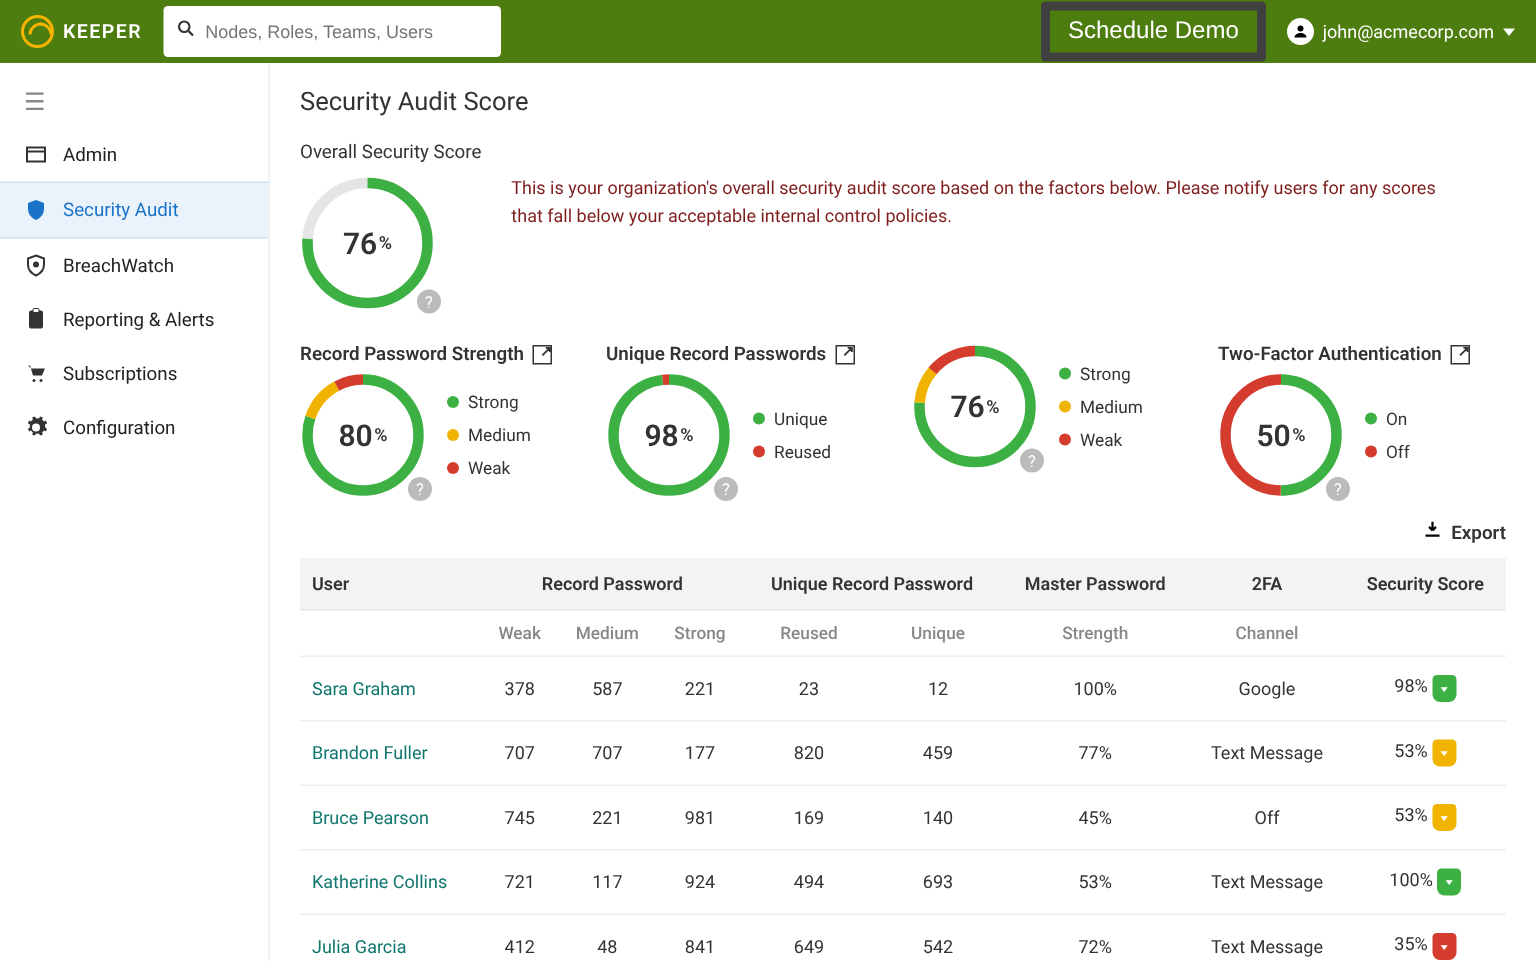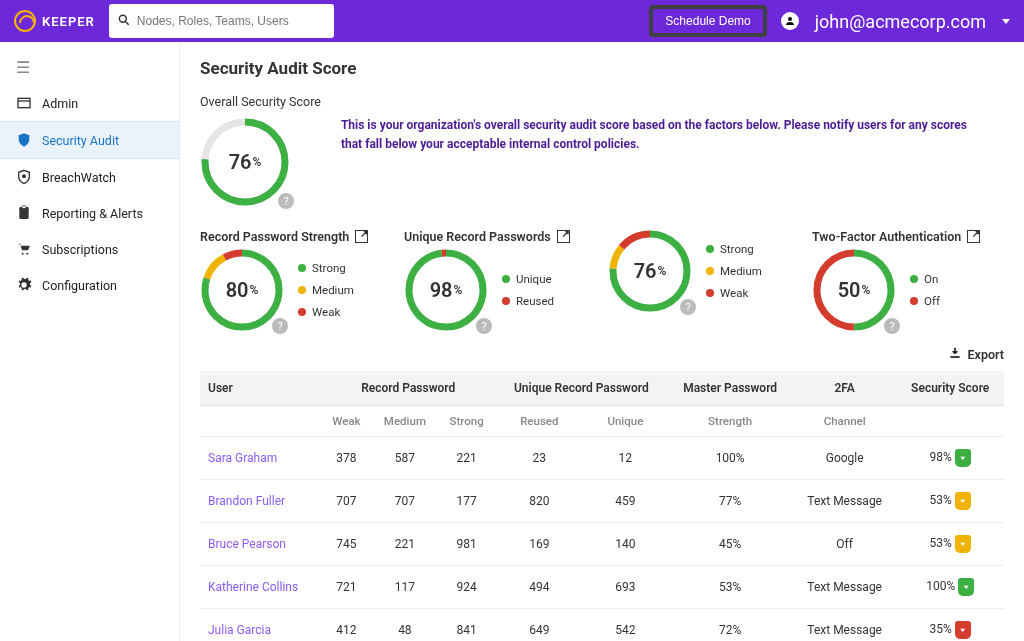--- a/index.html
+++ b/index.html
@@ -1,62 +1,62 @@
 <!DOCTYPE html>
 <html><head>
 <meta charset="utf-8">
 <style>
 * { box-sizing: border-box; margin: 0; padding: 0; }
 body { font-family: -apple-system, BlinkMacSystemFont, "Segoe UI", Roboto, Arial, sans-serif; font-size: 13px; color: #222; width: 1024px; height: 641px; overflow: hidden; background: #fff; }
-.topbar { background: #6d28d9; height: 42px; display: flex; align-items: center; padding: 0 14px; gap: 14px; }
+.topbar { background: #4d7c0f; height: 42px; display: flex; align-items: center; padding: 0 14px; gap: 14px; }
 .logo { display: flex; align-items: center; gap: 6px; color: #fff; font-weight: 600; letter-spacing: 1px; font-size: 13px; }
 .logo-circle { width: 22px; height: 22px; border: 2px solid #f6b400; border-radius: 50%; position: relative; }
 .logo-circle::before { content:""; position:absolute; left:3px; top:3px; width:12px; height:12px; border:2px solid #f6b400; border-radius:50%; border-right-color:transparent; border-bottom-color:transparent; transform:rotate(45deg);}
 .search { flex: 0 0 225px; background: #fff; border-radius: 3px; height: 34px; display: flex; align-items: center; padding: 0 8px; gap: 6px; }
 .search input { border: none; outline: none; font-size: 12px; width: 100%; }
 .spacer { flex: 1; }
-.demo-btn { background: transparent; border: 4px solid #404040; color: #fff; font-size: 12px; padding: 5px 12px; border-radius: 3px; cursor: pointer; }
-.account { display: flex; align-items: center; gap: 16px; color: #fff; font-size: 18px; cursor: pointer; justify-content: flex-end; }
+.demo-btn { background: transparent; border: 6px solid #404040; color: #fff; font-size: 16px; padding: 5px 12px; border-radius: 3px; cursor: pointer; }
+.account { display: flex; align-items: center; gap: 6px; color: #fff; font-size: 12px; cursor: pointer; justify-content: flex-end; }
 .account .avatar { width: 18px; height: 18px; background: #fff; border-radius: 50%; display: flex; align-items: center; justify-content: center; color: #000; font-size: 12px; }
 .caret-down { width: 0; height: 0; border-left: 4px solid transparent; border-right: 4px solid transparent; border-top: 5px solid #fff; }
 .layout { display: flex; height: 599px; }
 .sidebar { width: 180px; border-right: 1px solid #eee; padding-top: 8px; }
 .hamburger { padding: 8px 16px; color: #888; cursor: pointer; font-size: 16px; }
 .nav-item { display: flex; align-items: center; gap: 10px; padding: 10px 16px; font-size: 12.5px; cursor: pointer; color: #222; }
 .nav-item.active { background: #eaf3fb; color: #1a73c7; border-top: 1px solid #d0e3f2; border-bottom: 1px solid #d0e3f2; }
 .nav-item .icon { width: 16px; height: 16px; display: flex; align-items: center; justify-content: center; color: #333; }
 .nav-item.active .icon { color: #1a73c7; }
 .main { flex: 1; padding: 16px 20px 0 20px; overflow-y: auto; color: #333; }
-h1 { font-size: 17px; font-weight: 700; margin-bottom: 16px; }
+h1 { font-size: 17px; font-weight: 400; margin-bottom: 16px; }
 .overall { display: flex; align-items: flex-start; gap: 20px; margin-bottom: 22px; }
 .overall-left { }
 .subhead { font-size: 12.5px; font-weight: 400; margin-bottom: 8px; }
 .gauge-wrap { position: relative; width: 90px; height: 90px; }
 .gauge-wrap.small { width: 84px; height: 84px; }
 .gauge-num { position: absolute; inset: 0; display: flex; align-items: center; justify-content: center; font-size: 20px; font-weight: 600; }
 .gauge-num .pct { font-size: 12px; margin-left: 1px; }
 .helpdot { position: absolute; right: -4px; bottom: -2px; width: 16px; height: 16px; background: #bbb; color: #fff; border-radius: 50%; font-size: 11px; display: flex; align-items: center; justify-content: center; cursor: pointer; }
-.overall-desc { font-size: 12px; color: #4c1d95; line-height: 1.55; max-width: 640px; padding-top: 22px; font-weight: bold; }
+.overall-desc { font-size: 12px; color: #7f1d1d; line-height: 1.55; max-width: 640px; padding-top: 22px; }
 .cards { display: flex; gap: 12px; margin-bottom: 10px; }
 .card { flex: 1; }
 .card-head { display: flex; align-items: center; gap: 6px; font-size: 12.5px; font-weight: 600; margin-bottom: 4px; }
 .popout { width: 13px; height: 13px; border: 1.5px solid #333; position: relative; cursor: pointer; }
 .popout::after { content: "↗"; position: absolute; top: -3px; right: -1px; font-size: 10px; }
 .card-body { display: flex; align-items: center; gap: 14px; }
 .legend { display: flex; flex-direction: column; gap: 8px; font-size: 11.5px; }
 .legend-row { display: flex; align-items: center; gap: 6px; }
 .dot { width: 8px; height: 8px; border-radius: 50%; }
 .export { display: flex; justify-content: flex-end; align-items: center; gap: 6px; font-size: 12.5px; font-weight: 600; cursor: pointer; padding: 4px 0 8px; }
 table { width: 100%; border-collapse: collapse; font-size: 12px; }
 thead tr:first-child th { background: #f3f3f3; font-weight: 600; padding: 10px 8px; text-align: center; border-bottom: 1px solid #e5e5e5; }
 thead tr:first-child th:first-child { text-align: left; }
 thead tr:last-child th { color: #888; font-weight: 500; padding: 8px; text-align: center; font-size: 11.5px; border-bottom: 1px solid #eee; }
 tbody td { padding: 12px 8px; border-bottom: 1px solid #eee; text-align: center; }
 tbody td:first-child { text-align: left; }
-tbody td a { color: #8b5cf6; text-decoration: none; }
+tbody td a { color: #0f766e; text-decoration: none; }
 .badge { width: 16px; height: 18px; display: inline-flex; align-items: center; justify-content: center; color: #fff; font-size: 10px; border-radius: 3px 3px 5px 5px; position: relative; }
 .badge.green { background: #3cb043; }
 .badge.yellow { background: #f0b400; }
 .badge.red { background: #d43c2e; }
 .badge::before { content:"▼"; font-size:8px; color:#fff; transform: scaleY(0.7); }
 svg.gauge { transform: rotate(-90deg); }
 </style>
 </head>
 <body>
 

